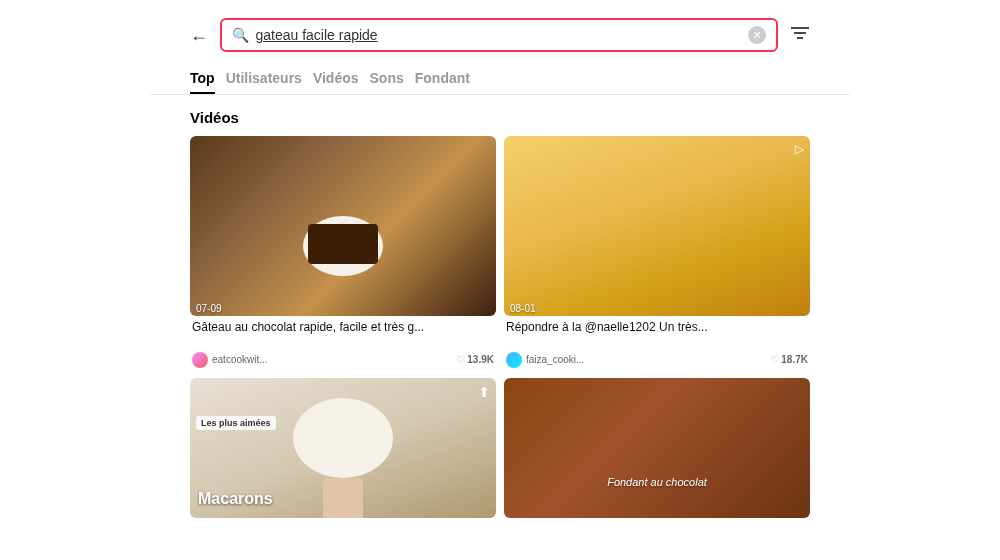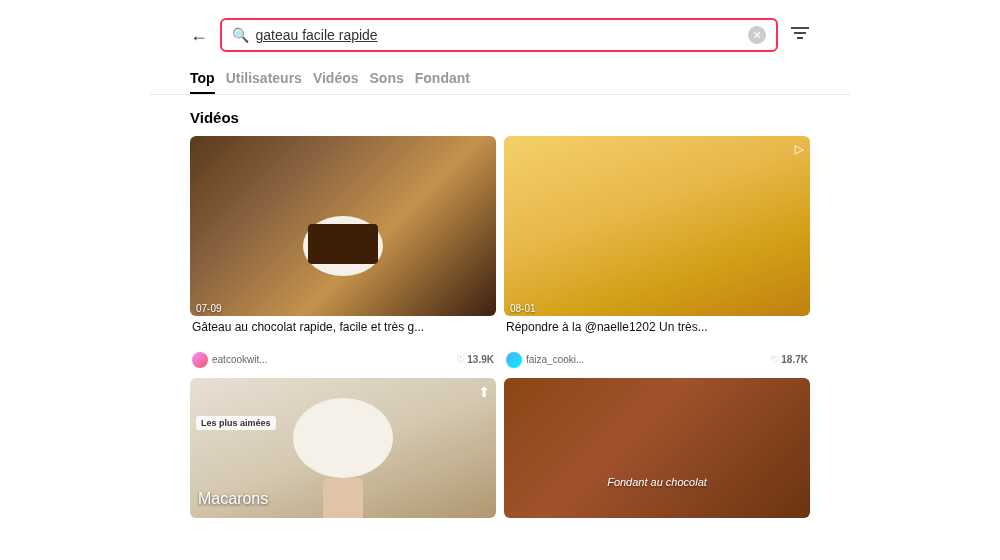--- a/index.html
+++ b/index.html
@@ -272,21 +272,21 @@
       text-align: right;
     }
 
     .macarons-label {
       position: absolute;
       bottom: 10px;
       left: 8px;
       right: 8px;
       color: #fff;
       font-size: 16px;
-      font-weight: 400;
+      font-weight: 700;
       text-shadow: 0 1px 3px rgba(0,0,0,0.6);
     }
 
     .video-info {
       padding: 4px 2px 2px;
     }
 
     .video-title {
       font-size: 12px;
       color: #111;

